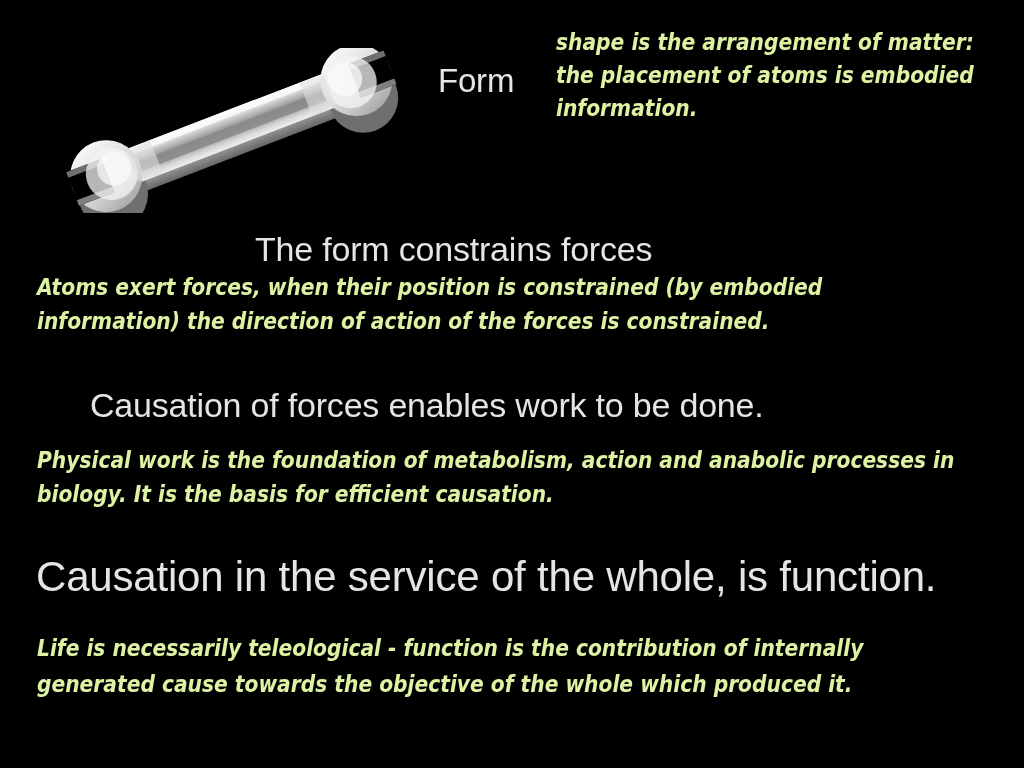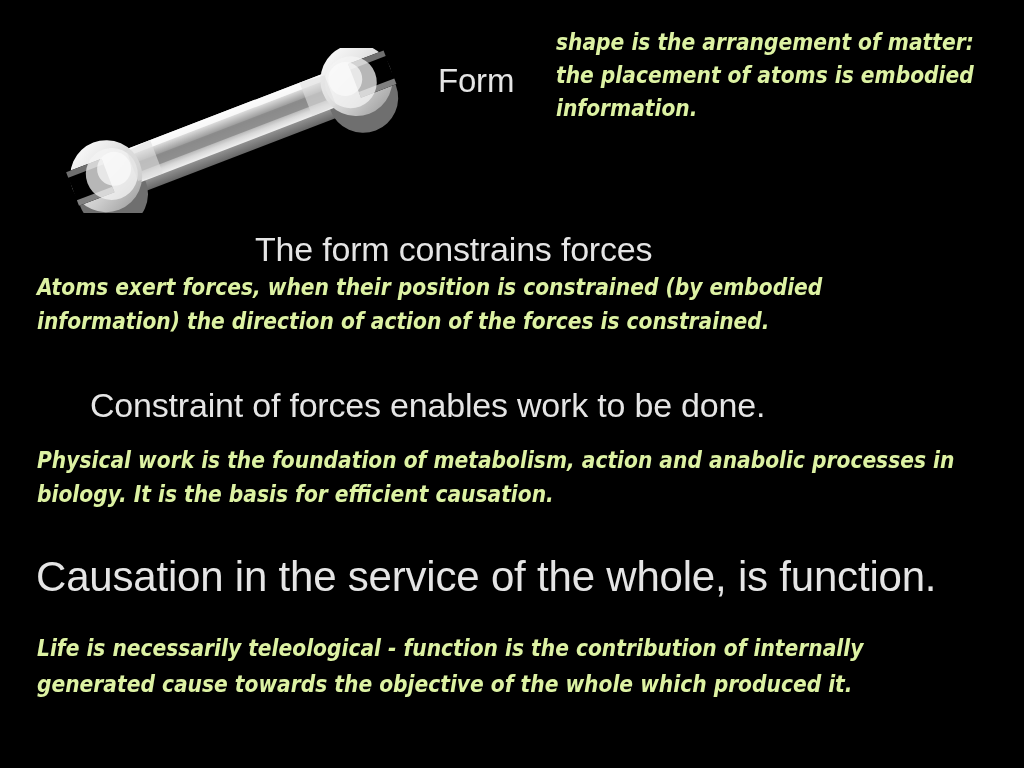--- a/index.html
+++ b/index.html
@@ -171,19 +171,19 @@
     </svg>
   </div>
 
   <div class="heading" id="form-label">Form</div>
 
   <div class="body-text" id="intro-text">shape is the arrangement of matter: the placement of atoms is embodied information.</div>
 
   <div class="heading" id="heading-1">The form constrains forces</div>
   <div class="body-text" id="body-1">Atoms exert forces, when their position is constrained (by embodied information) the direction of action of the forces is constrained.</div>
 
-  <div class="heading" id="heading-2">Constraint of forces enables work to be done.</div>
+  <div class="heading" id="heading-2">Causation of forces enables work to be done.</div>
   <div class="body-text" id="body-2">Physical work is the foundation of metabolism, action and anabolic processes in biology. It is the basis for efficient causation.</div>
 
   <div class="heading" id="heading-3">Causation in the service of the whole, is function.</div>
   <div class="body-text" id="body-3">Life is necessarily teleological - function is the contribution of internally generated cause towards the objective of the whole which produced it.</div>
 
 </div>
 
 </body></html>

